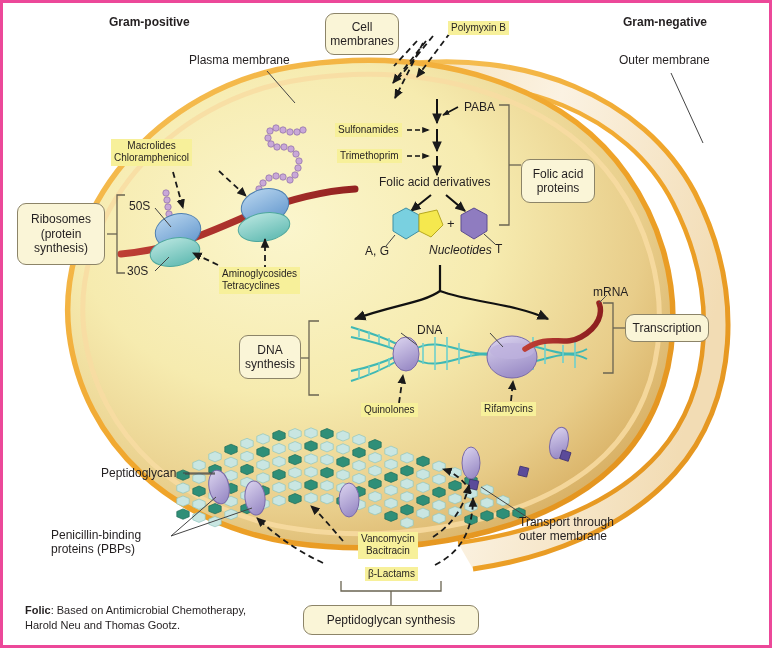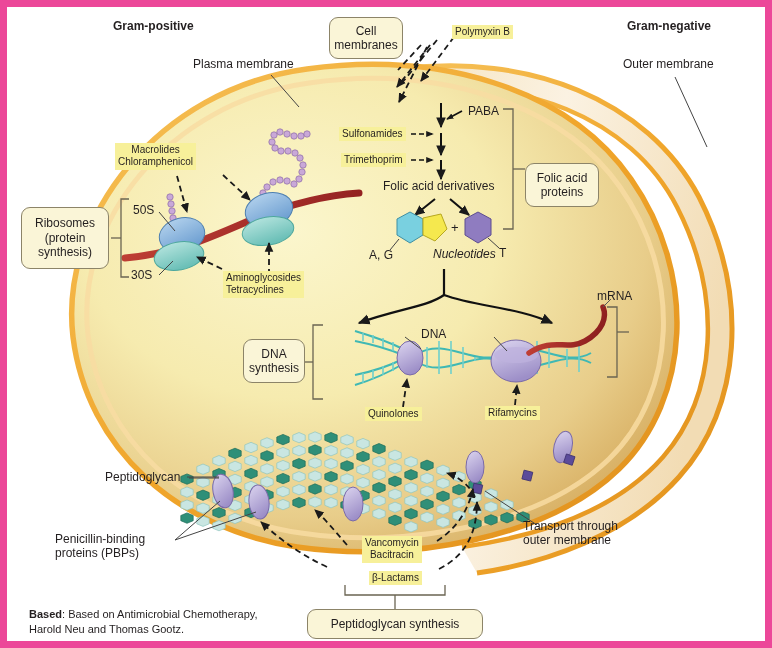--- a/index.html
+++ b/index.html
@@ -1,21 +1,21 @@
 <!DOCTYPE html>
 <html><head>
 <meta charset="utf-8">
 <style>
   html,body{margin:0;padding:0;background:#fff;}
   body{font-family:"Liberation Sans", sans-serif;}
   #page{
     position:relative;
     width:772px;height:648px;
     background:#ffffff;
-    border:7px solid #ec4899;
+    border:3px solid #ec4899;
     box-sizing:border-box;
     overflow:hidden;
   }
   svg#scene{position:absolute;left:0;top:0;width:772px;height:648px;}
 
   .lbl{position:absolute;font-family:"Liberation Sans",sans-serif;color:#231f20;
        line-height:1.18;white-space:nowrap;}
   .bold{font-weight:bold;}
 
   
@@ -460,20 +460,23 @@
   <div class="box" style="left:518px;top:156px;width:74px;height:44px;">
     <span style="white-space: pre-line;">Folic acid
 proteins</span>
   </div>
 
   <div class="box" style="left:236px;top:332px;width:62px;height:44px;">
     <span style="white-space: pre-line;">DNA
 synthesis</span>
   </div>
 
+  <div class="box" style="left:622px;top:311px;width:84px;height:28px;">
+    <span>Transcription</span>
+  </div>
 
   <div class="box" style="left:300px;top:602px;width:176px;height:30px;">
     <span>Peptidoglycan synthesis</span>
   </div>
 
   <div class="hl" style="left:445px;top:18px;">
     <span>Polymyxin B</span>
   </div>
 
   <div class="hl" style="left:108px;top:136px;">
@@ -526,18 +529,18 @@
   <div class="plain" style="left:590px;top:282px;">mRNA</div>
 
   <div class="plain" style="left:98px;top:463px;">Peptidoglycan</div>
   <div class="plain" style="left:48px;top:525px;white-space:pre-line;">Penicillin-binding
 proteins (PBPs)</div>
   <div class="plain" style="left:516px;top:512px;white-space:pre-line;">Transport through
 outer membrane</div>
 
   <div id="source">
     <div>
-      <b>Based</b><span>: Based on Antimicrobial Chemotherapy,</span>
+      <b>Folic</b><span>: Based on Antimicrobial Chemotherapy,</span>
     </div>
     <div>Harold Neu and Thomas Gootz.</div>
   </div>
 
 </div>
 
 </body></html>

